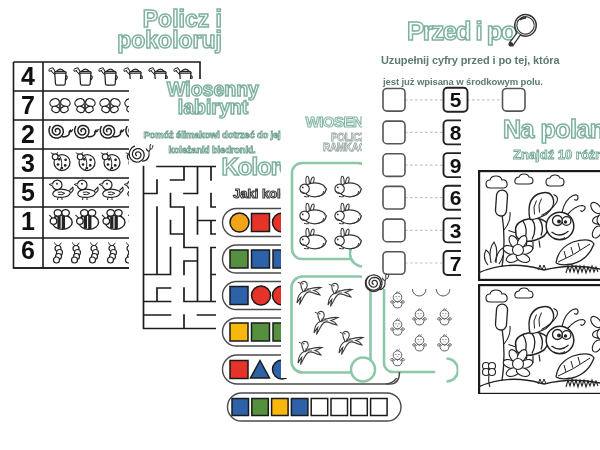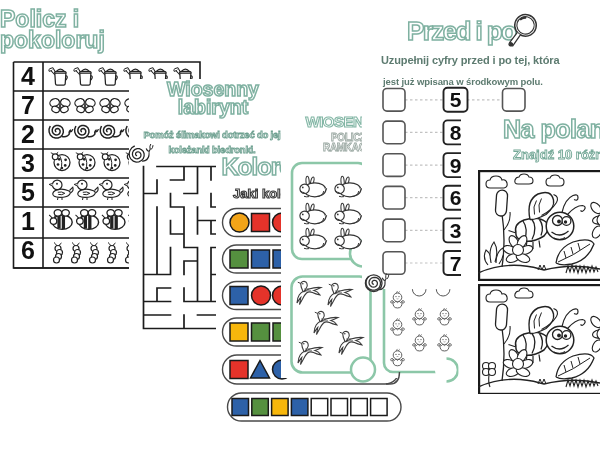--- a/index.html
+++ b/index.html
@@ -10,21 +10,21 @@
 .bubk{font-weight:bold;color:#fff;-webkit-text-stroke:1.1px #3a3a3a;white-space:nowrap;}
 .teal{font-weight:bold;color:#fff;-webkit-text-stroke:0.85px #6fa191;white-space:nowrap;}
 svg{display:block;}
 </style>
 </head>
 <body>
 <div id="root">
 
 <div class="page" style="left:0;top:0;width:230px;height:300px;"></div>
 
-<div class="abs bub" style="left:0;top:9px;width:222px;font-size:23px;text-align:left;line-height:21px;">Policz i<br>pokoloruj</div>
+<div class="abs bub" style="left:0;top:9px;width:222px;font-size:23px;text-align:right;line-height:21px;">Policz i<br>pokoloruj</div>
 
 <svg class="abs" style="left:0;top:0;" width="230" height="300" viewBox="0 0 230 300">
 <g stroke="#1a1a1a" stroke-width="1.6" fill="none">
 <path d="M13.5 62H200V80"></path>
 <path d="M13.5 62V268H129"></path>
 <path d="M43 62V268"></path>
 <path d="M13.5 91H135M13.5 120H135M13.5 149H135M13.5 178H135M13.5 207H135M13.5 238H135M13.5 268H135"></path>
 </g>
 </svg>
 

